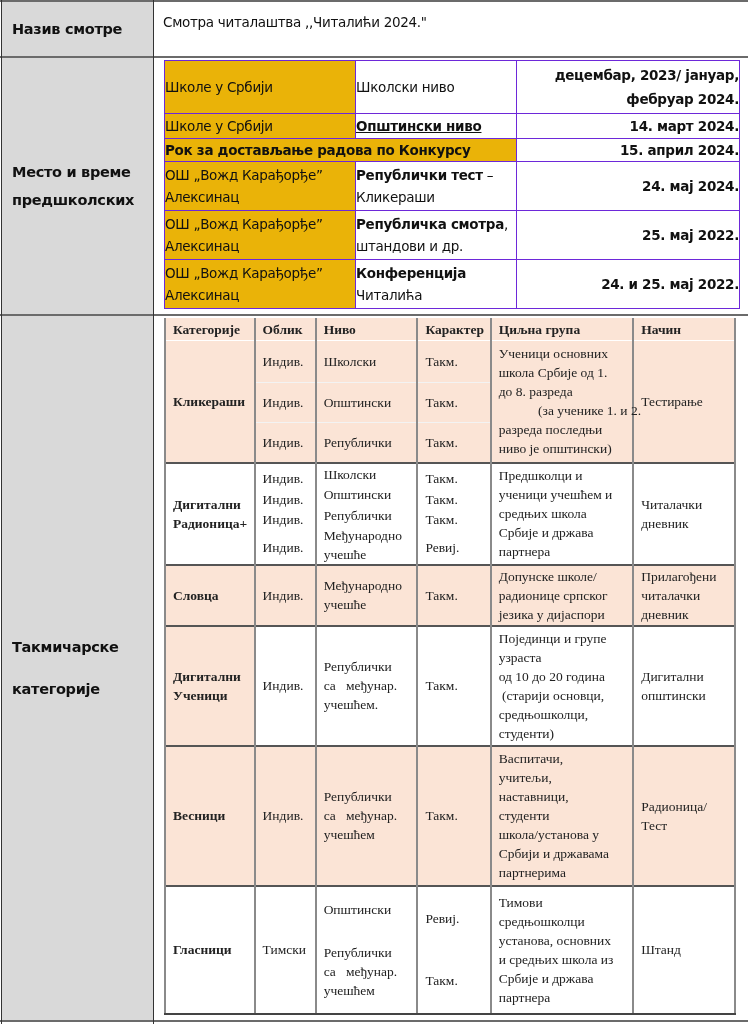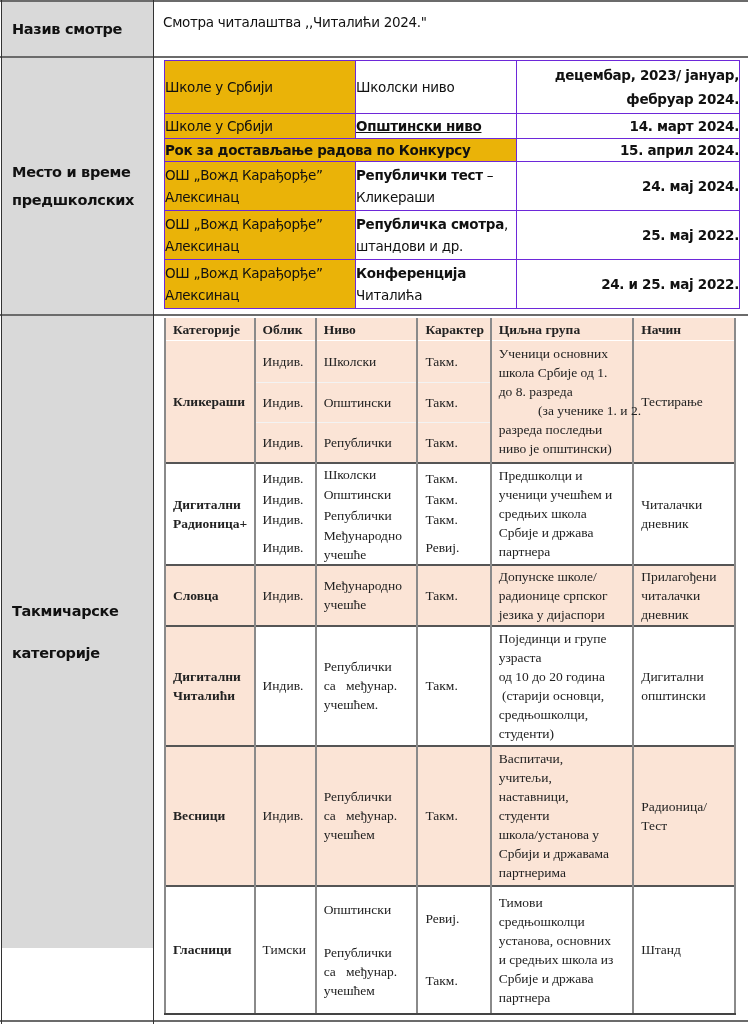--- a/index.html
+++ b/index.html
@@ -100,21 +100,21 @@
     </td>
     <td style="line-height:22px;margin-top:39px;">
       <div><b>Конференција</b><span></span></div>
       <div>Читалића</div>
     </td>
     <td class="date">24. и 25. мај 2022.</td>
   </tr>
 </tbody>
   </table>
 
-<div class="label-cell" style="top:316px;height:632px;">
+<div class="label-cell" style="top:316px;height:704px;">
   <div class="label-text" style="line-height:42px;">
     <div>Такмичарске</div>
     <div>категорије</div>
   </div>
 </div>
 
 <table class="ct">
   <colgroup>
     <col style="width:88px">
       <col style="width:60px">
@@ -212,21 +212,21 @@
     <td class="peach">
       <div>Прилагођени</div>
       <div>читалачки</div>
       <div>дневник</div>
     </td>
   </tr>
 
   <tr class="sep" style="height:120px;">
     <td class="peach cat">
       <div>Дигитални</div>
-      <div>Читалићи</div>
+      <div>Ученици</div>
     </td>
     <td class="white">Индив.</td>
     <td class="white">
       <div>Републички</div>
       <div style="white-space:pre;">са   међунар.</div>
       <div>учешћем.</div>
     </td>
     <td class="white">Такм.</td>
     <td class="white">
       <div>Појединци и групе</div>

